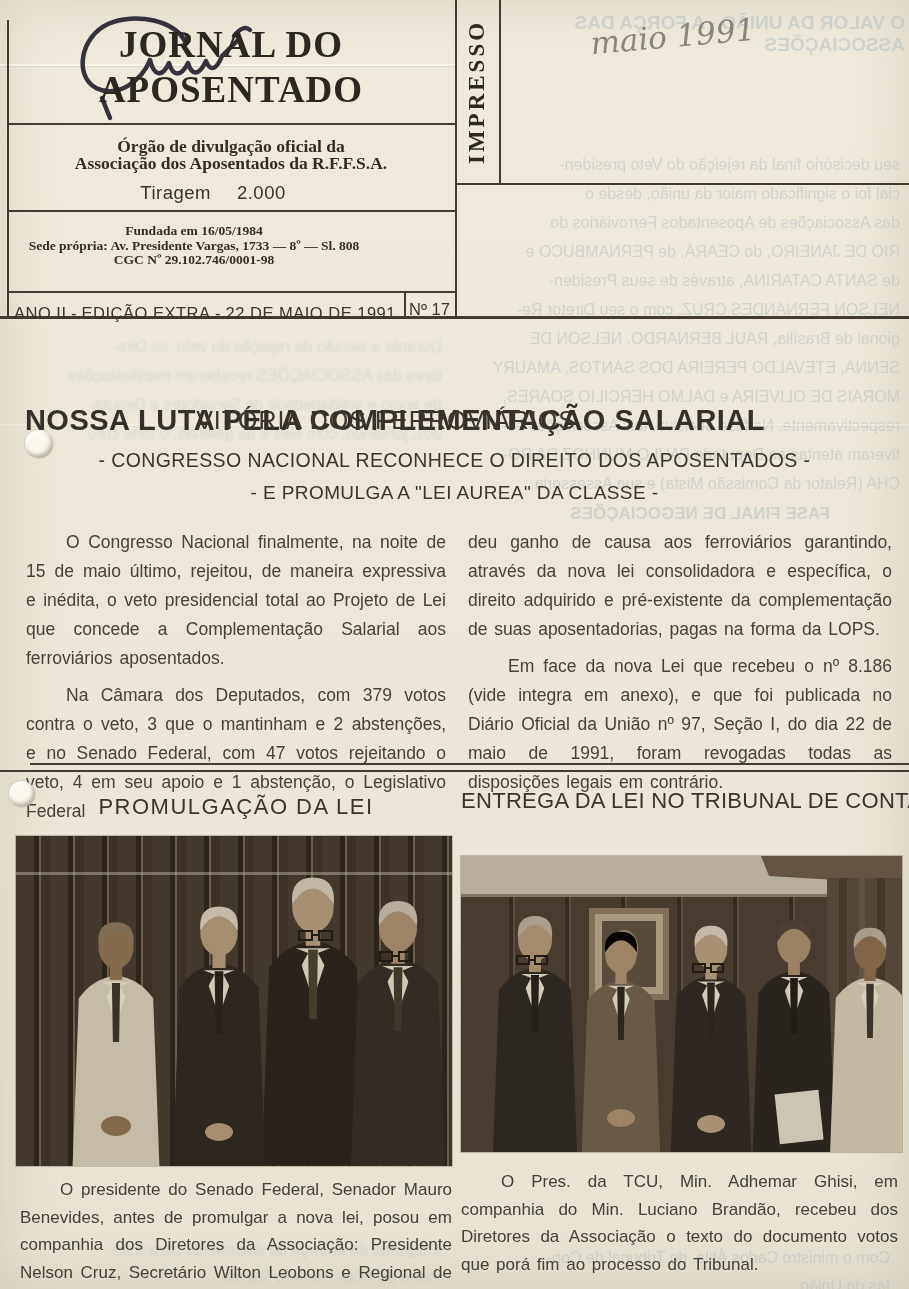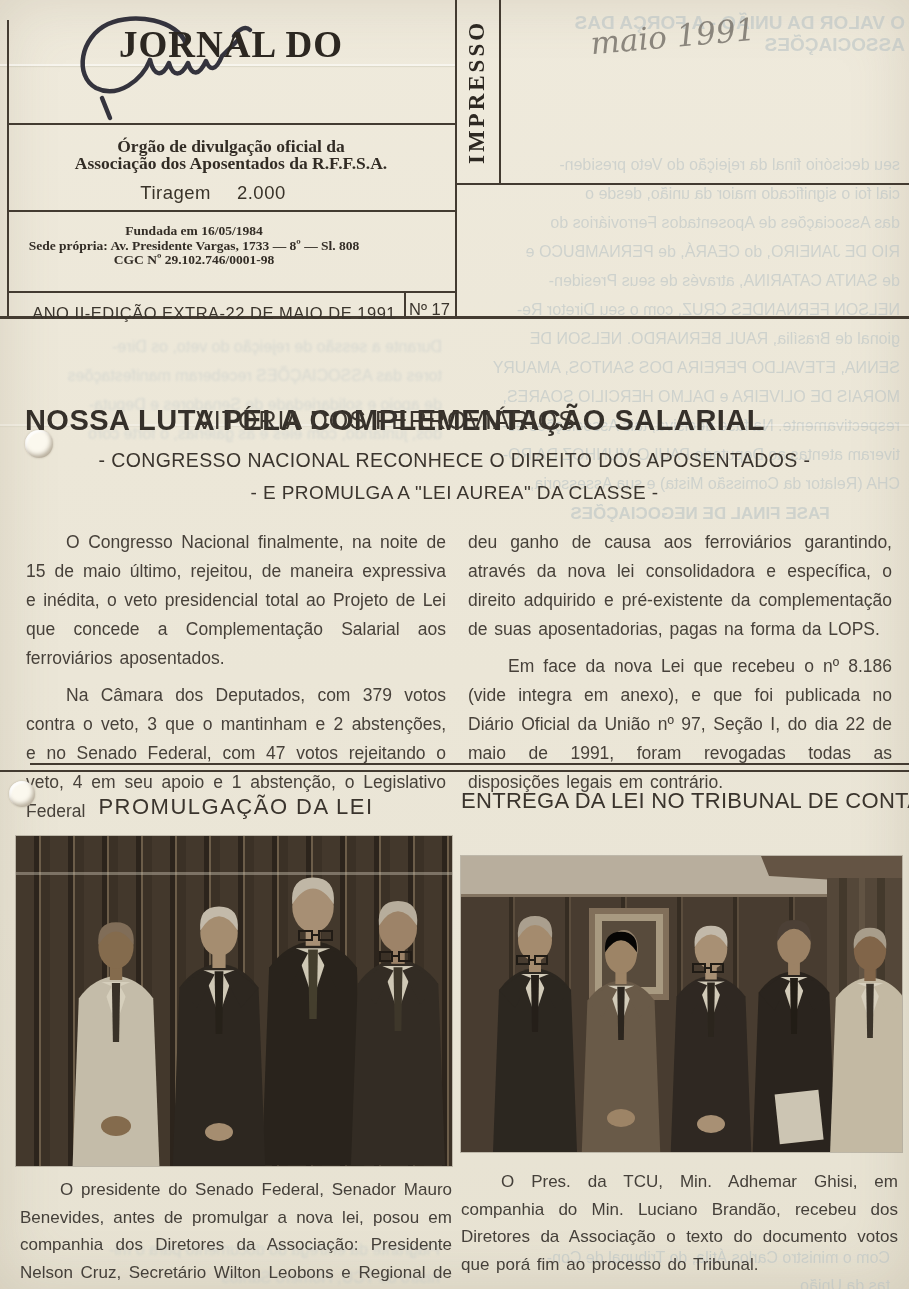--- a/index.html
+++ b/index.html
@@ -21,21 +21,21 @@
     font-family:"Liberation Serif","DejaVu Serif",serif;font-weight:bold;color:#2c2721;
     font-size:37px;line-height:45px;letter-spacing:1px;}
   .mast-org{left:7px;top:138px;width:448px;text-align:center;
     font-family:"Liberation Serif","DejaVu Serif",serif;font-weight:bold;color:#322c25;
     font-size:17.5px;line-height:17px;}
   .mast-tiragem{left:7px;top:182px;width:412px;text-align:center;font-size:18.5px;color:#393329;letter-spacing:.5px;}
   .mast-tiragem b{font-weight:normal;margin-left:26px;}
   .mast-info{left:7px;top:224px;width:358px;text-align:center;
     font-family:"Liberation Serif","DejaVu Serif",serif;font-weight:bold;color:#332d26;
     font-size:13.5px;line-height:14.5px;margin-left:8px;}
-  .edition-row{left:14px;top:294px;width:382px;height:38px;display:flex;justify-content:flex-end;align-items:center;
+  .edition-row{left:14px;top:294px;width:382px;height:38px;display:flex;justify-content:space-between;align-items:center;
     font-size:16.5px;letter-spacing:.5px;color:#3a342c;}
   .edition-row .rep-line{display:inline;white-space:nowrap;}
   .issue-cell{left:404px;top:294px;width:51px;height:31px;display:flex;align-items:center;justify-content:center;
     font-size:16.5px;color:#3a342c;}
   .impresso{left:456px;top:2px;width:43px;height:180px;display:flex;align-items:center;justify-content:center;}
   .impresso span{transform:rotate(-90deg);font-family:"Liberation Serif","DejaVu Serif",serif;
     font-weight:bold;font-size:23px;letter-spacing:3px;color:#2d2822;white-space:nowrap;}
   .hand-date{left:590px;top:14px;width:260px;color:#7a756d;opacity:.85;
     font-family:"DejaVu Serif",serif;font-style:italic;font-size:31px;transform:rotate(-5deg);}
   
@@ -113,20 +113,21 @@
       <path d="M148,38 C140,14 96,6 70,18 C42,31 36,70 58,82 C80,93 104,74 112,54"></path>
       <path d="M112,54 c 4,16 12,18 19,3 c 4,14 12,14 19,0 c 4,13 11,13 18,-2 c 4,10 10,10 16,-5 l 16,-16"></path>
       <path d="M196,30 c 6,-8 12,-10 16,-6"></path>
       <path d="M64,92 l 8,20"></path>
     </g>
   </svg>
   <div class="abs hand-date">maio 1991</div>
 
   <div class="abs mast-title">
     <div>JORNAL DO</div>
+    <div>APOSENTADO</div>
   </div>
   <div class="abs mast-org">
     <div>Órgão de divulgação oficial da</div>
     <div>Associação dos Aposentados da R.F.F.S.A.</div>
   </div>
   <div class="abs mast-tiragem">
     <span>Tiragem</span><b>2.000</b>
   </div>
   <div class="abs mast-info">
     <div>Fundada em 16/05/1984</div>

